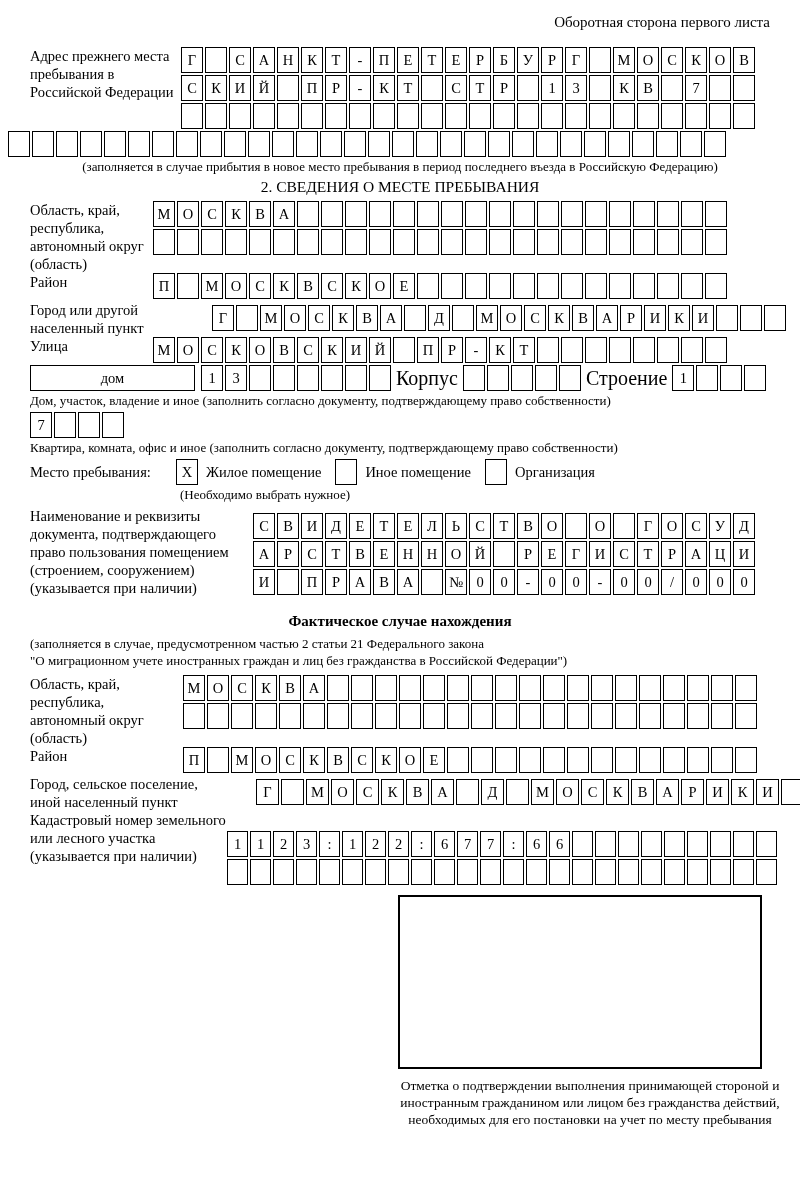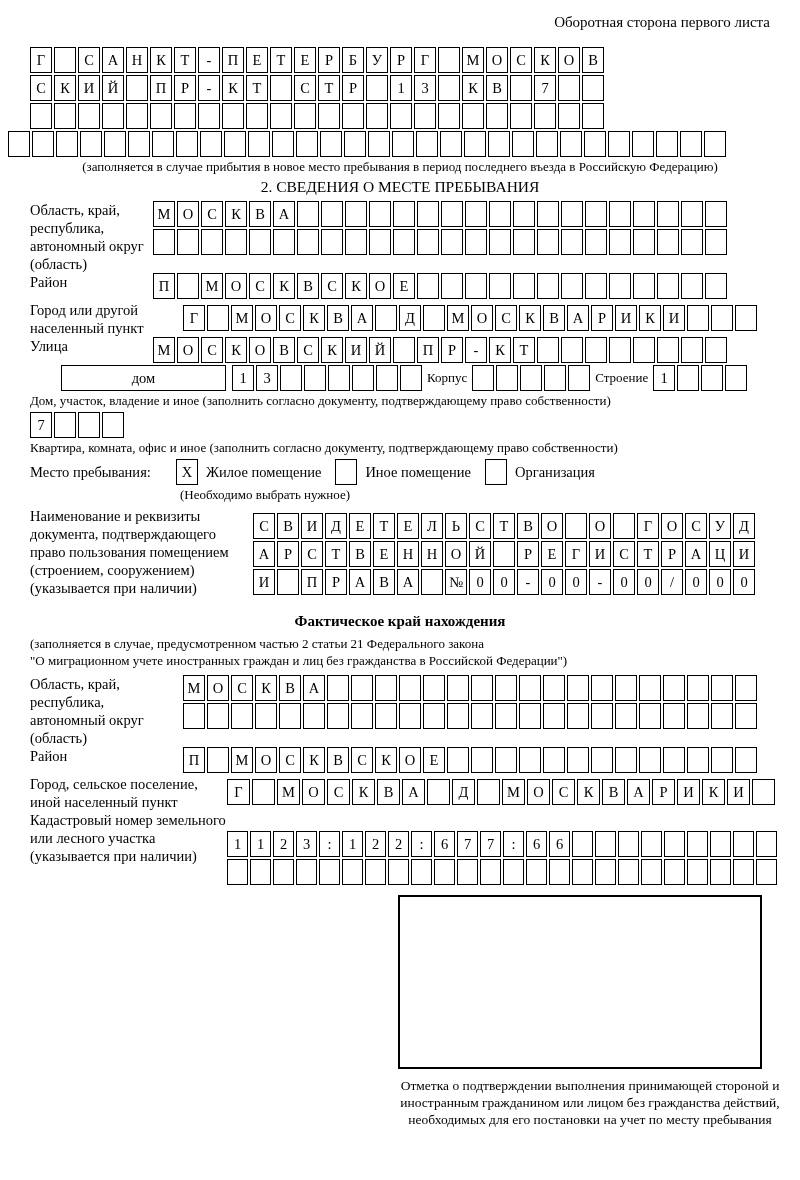--- a/index.html
+++ b/index.html
@@ -1,20 +1,20 @@
 <!DOCTYPE html>
 <html><head>
 <meta charset="utf-8">
 <style>
   html,body{margin:0;padding:0;background:#fff;}
   .page{position:relative;width:800px;height:1180px;padding:14px 30px;box-sizing:border-box;
         font-family:"Liberation Serif",serif;color:#000;overflow:hidden;}
   .corner{font-size:15px;text-align:right;margin-bottom:16px;}
   .frow{display:flex;align-items:flex-start;}
-  .frow.vcenter{align-items:center;}
+  .frow.vcenter{align-items:center;gap:29px;}
   .label{font-size:14.5px;line-height:18px;flex:0 0 auto;}
   .w151{width:151px;}
   .w123{width:123px;}
   .w153{width:153px;}
   .w197{width:197px;}
   .w223{width:223px;}
   .cellrow{display:flex;gap:2px;margin-bottom:2px;}
   .cellrow.inline{margin-bottom:0;}
   .cell{flex:0 0 auto;width:22px;height:26px;border:1.5px solid #000;box-sizing:border-box;
         display:flex;align-items:center;justify-content:center;font-size:14.5px;}
@@ -24,40 +24,41 @@
   .extra{margin-left:-22px;}
   .caption{font-size:13px;line-height:16px;margin:1px 0 3px;}
   .center{text-align:center;}
   .h2{font-size:15.5px;font-weight:normal;text-align:center;margin:2px 0 5px;}
   .h3{font-size:15px;font-weight:bold;text-align:center;margin:8px 0 5px;}
   .fnote{text-align:left;font-size:13px;line-height:17px;}
   .fnote.last{margin-bottom:6px;}
   .houserow{display:flex;align-items:flex-start;margin-bottom:2px;}
   .widebox{flex:0 0 auto;height:26px;border:1.5px solid #000;box-sizing:border-box;
            display:flex;align-items:center;justify-content:center;font-size:14.5px;}
-  .wb165{width:165px;margin-right:6px;margin-left:31px;}
+  .wb165{width:165px;margin-right:6px;}
   .wb200{width:200px;margin-right:6px;}
-  .inlinelabel{font-size:13px;line-height:26px;margin:0 5px;flex:0 0 auto;}
+  .inlinelabel{font-size:20px;line-height:26px;margin:0 5px;flex:0 0 auto;}
   .stayrow{display:flex;align-items:center;margin:2px 0 2px;}
   .stayrow .label{width:146px;}
   .optlabel{font-size:14.5px;margin:0 14px 0 8px;}
   .choose-note{width:380px;margin-left:150px;text-align:left;font-size:13px;margin-bottom:4px;}
   .docblock{display:flex;align-items:flex-end;margin-bottom:16px;}
   .cadrows{margin-top:20px;}
   .stampbox{width:364px;height:174px;border:2px solid #000;box-sizing:border-box;margin:8px 0 8px 368px;}
   .stampcaption{width:460px;margin-left:330px;text-align:center;font-size:13.5px;line-height:17px;}
 </style>
 </head>
 <body>
 
 <div class="page">
 
   <div class="corner">Оборотная сторона первого листа</div>
 
   <div class="frow">
+    <div class="label w151">Адрес прежнего места пребывания в Российской Федерации</div>
     <div>
       <div class="cellrow">
           <span class="cell">Г</span>
           <span class="cell"></span>
           <span class="cell">С</span>
           <span class="cell">А</span>
           <span class="cell">Н</span>
           <span class="cell">К</span>
           <span class="cell">Т</span>
           <span class="cell">-</span>
@@ -435,21 +436,21 @@
           <span class="cell">0</span>
           <span class="cell">0</span>
           <span class="cell">/</span>
           <span class="cell">0</span>
           <span class="cell">0</span>
           <span class="cell">0</span>
         </div>
     </div>
   </div>
 
-  <div class="h3">Фактическое край нахождения</div>
+  <div class="h3">Фактическое случае нахождения</div>
   <div class="fnote">(заполняется в случае, предусмотренном частью 2 статьи 21 Федерального закона</div>
   <div class="fnote last">"О миграционном учете иностранных граждан и лиц без гражданства в Российской Федерации")</div>
 
   <div class="frow">
     <div class="label w153">Область, край, республика, автономный округ (область)</div>
     <div>
       <div class="cellrow">
           <span class="cell">М</span>
           <span class="cell">О</span>
           <span class="cell">С</span>

